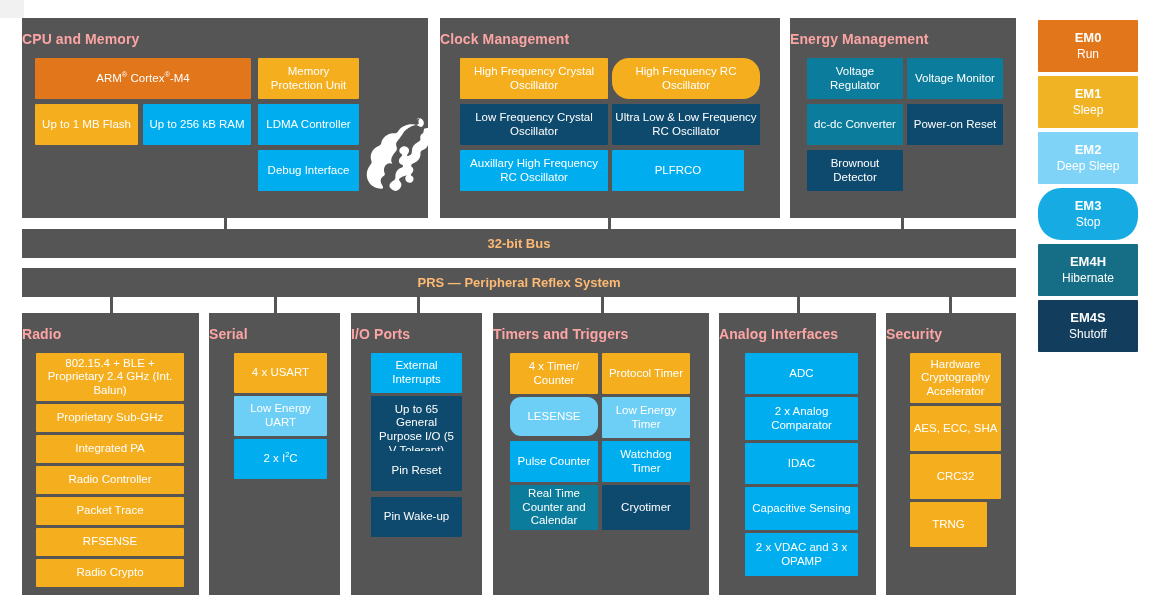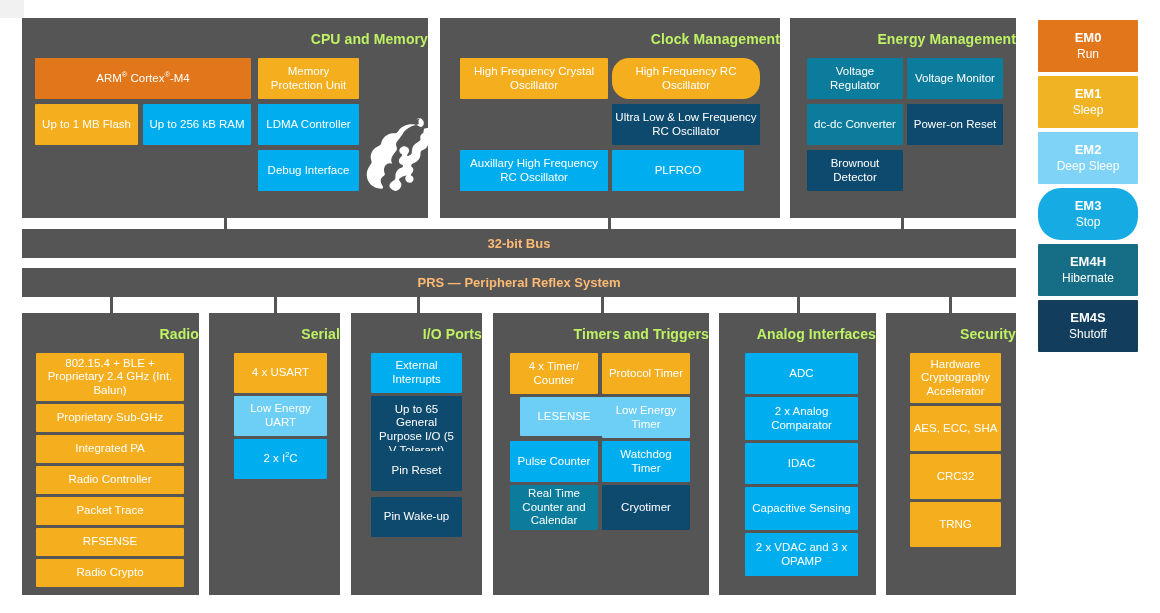--- a/index.html
+++ b/index.html
@@ -8,21 +8,21 @@
     font-family:"Liberation Sans","DejaVu Sans",sans-serif;
     -webkit-font-smoothing:antialiased;
   }
   #stage{position:absolute;left:0;top:0;width:1160px;height:613px;}
 
   .corner-strip{position:absolute;left:0;top:0;width:24px;height:18px;background:#f1f1f1;}
 
   
   .panel{position:absolute;background:#555555;box-sizing:border-box;}
   .panel-title{
-    color:#bef264;font-weight:bold;text-align:right;
+    color:#fca5a5;font-weight:bold;text-align:left;
     font-size:14px;letter-spacing:.1px;
   }
 
   
   .blk{
     position:absolute;box-sizing:border-box;
     display:flex;align-items:center;justify-content:center;text-align:center;
     color:#ffffff;font-size:11.5px;line-height:1.18;
     padding:1px 3px;border-radius:1px;
   }
@@ -106,20 +106,23 @@
 
   <div class="panel" style="left:440px;top:18px;width:340px;height:200px;">
     <div class="panel-title" style="position:absolute;left:0;top:13px;width:100%;">Clock Management</div>
 
     <div class="blk c-amber" style="left:20px;top:40px;width:148px;height:41px;">
       <span>High Frequency Crystal Oscillator</span>
     </div>
     <div class="blk c-amber" style="left:172px;top:40px;width:148px;height:41px;border-radius:17px;">
       <span>High Frequency RC Oscillator</span>
     </div>
+    <div class="blk c-navy" style="left:20px;top:86px;width:148px;height:41px;">
+      <span>Low Frequency Crystal Oscillator</span>
+    </div>
     <div class="blk c-navy" style="left:172px;top:86px;width:148px;height:41px;">
       <span>Ultra Low &amp; Low Frequency RC Oscillator</span>
     </div>
     <div class="blk c-blue" style="left:20px;top:132px;width:148px;height:41px;">
       <span>Auxillary High Frequency RC Oscillator</span>
     </div>
     <div class="blk c-blue" style="left:172px;top:132px;width:132px;height:41px;">
       <span>PLFRCO</span>
     </div>
   </div>
@@ -218,21 +221,21 @@
   </div>
 
   <div class="panel" style="left:493px;top:313px;width:216px;height:282px;">
     <div class="panel-title" style="position:absolute;left:0;top:13px;width:100%;">Timers and Triggers</div>
     <div class="blk c-amber" style="left:17px;top:40px;width:88px;height:41px;">
       <span>4 x Timer/ Counter</span>
     </div>
     <div class="blk c-amber" style="left:109px;top:40px;width:88px;height:41px;">
       <span>Protocol Timer</span>
     </div>
-    <div class="blk c-ltblue" style="left:27px;top:84px;width:88px;height:39px;">
+    <div class="blk c-ltblue" style="left:17px;top:84px;width:88px;height:39px;border-radius:11px;">
       <span>LESENSE</span>
     </div>
     <div class="blk c-ltblue" style="left:109px;top:84px;width:88px;height:41px;">
       <span>Low Energy Timer</span>
     </div>
     <div class="blk c-blue" style="left:17px;top:128px;width:88px;height:41px;">
       <span>Pulse Counter</span>
     </div>
     <div class="blk c-blue" style="left:109px;top:128px;width:88px;height:41px;">
       <span>Watchdog Timer</span>
@@ -268,21 +271,21 @@
     <div class="panel-title" style="position:absolute;left:0;top:13px;width:100%;">Security</div>
     <div class="blk c-amber" style="left:24px;top:40px;width:91px;height:50px;">
       <span>Hardware Cryptography Accelerator</span>
     </div>
     <div class="blk c-amber" style="left:24px;top:93px;width:91px;height:45px;">
       <span>AES, ECC, SHA</span>
     </div>
     <div class="blk c-amber" style="left:24px;top:141px;width:91px;height:45px;">
       <span>CRC32</span>
     </div>
-    <div class="blk c-amber" style="left:24px;top:189px;width:91px;height:45px;">
+    <div class="blk c-amber" style="left:24px;top:189px;width:77px;height:45px;">
       <span>TRNG</span>
     </div>
   </div>
 
   <div>
     <div class="em-box em0" style="left:1038px;top:20px;width:100px;height:52px;">
       <div class="em-name">EM0</div>
       <div class="em-sub">Run</div>
     </div>
     <div class="em-box em1" style="left:1038px;top:76px;width:100px;height:52px;">

